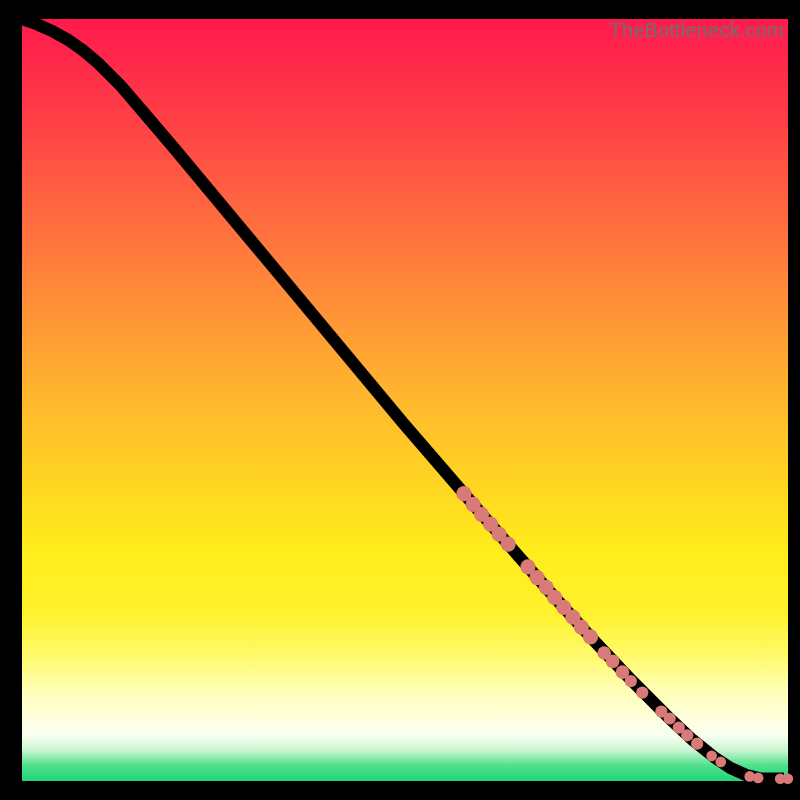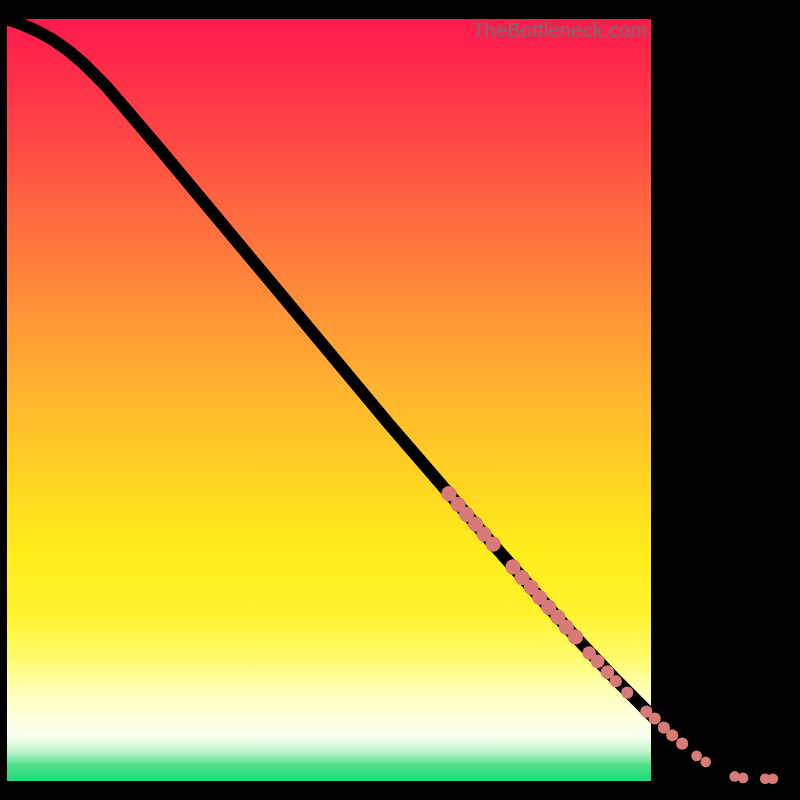--- a/index.html
+++ b/index.html
@@ -6,23 +6,23 @@
     margin: 0;
     padding: 0;
     width: 800px;
     height: 800px;
     background: #000;
     overflow: hidden;
     font-family: Arial, Helvetica, sans-serif;
   }
   .frame {
     position: absolute;
-    left: 7px;
+    left: 22px;
     top: 19px;
-    width: 644px;
+    width: 766px;
     height: 762px;
     background: linear-gradient(to bottom,
       #ff1a4d 0%,
       #ff2a4a 6%,
       #ff4246 14%,
       #ff6740 25%,
       #ff8f38 37%,
       #ffb82e 50%,
       #ffd820 62%,
       #ffed1c 70%,

